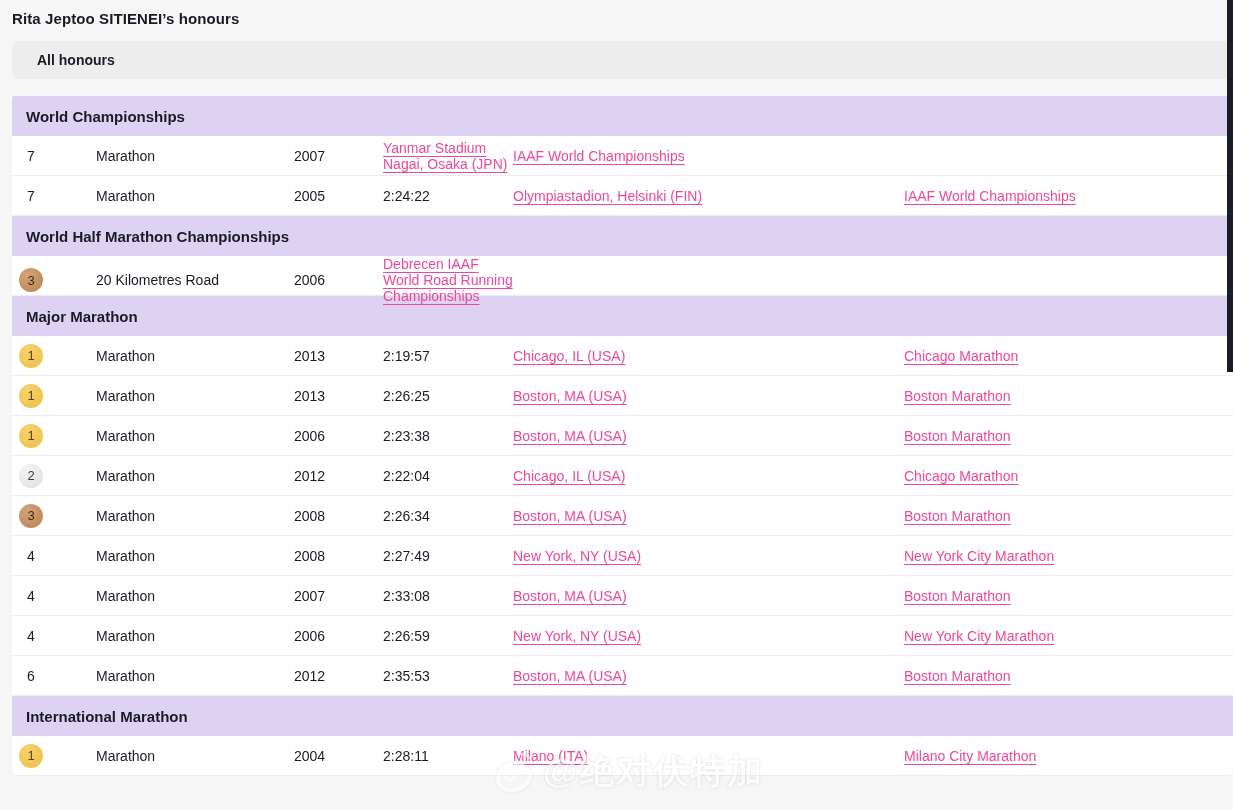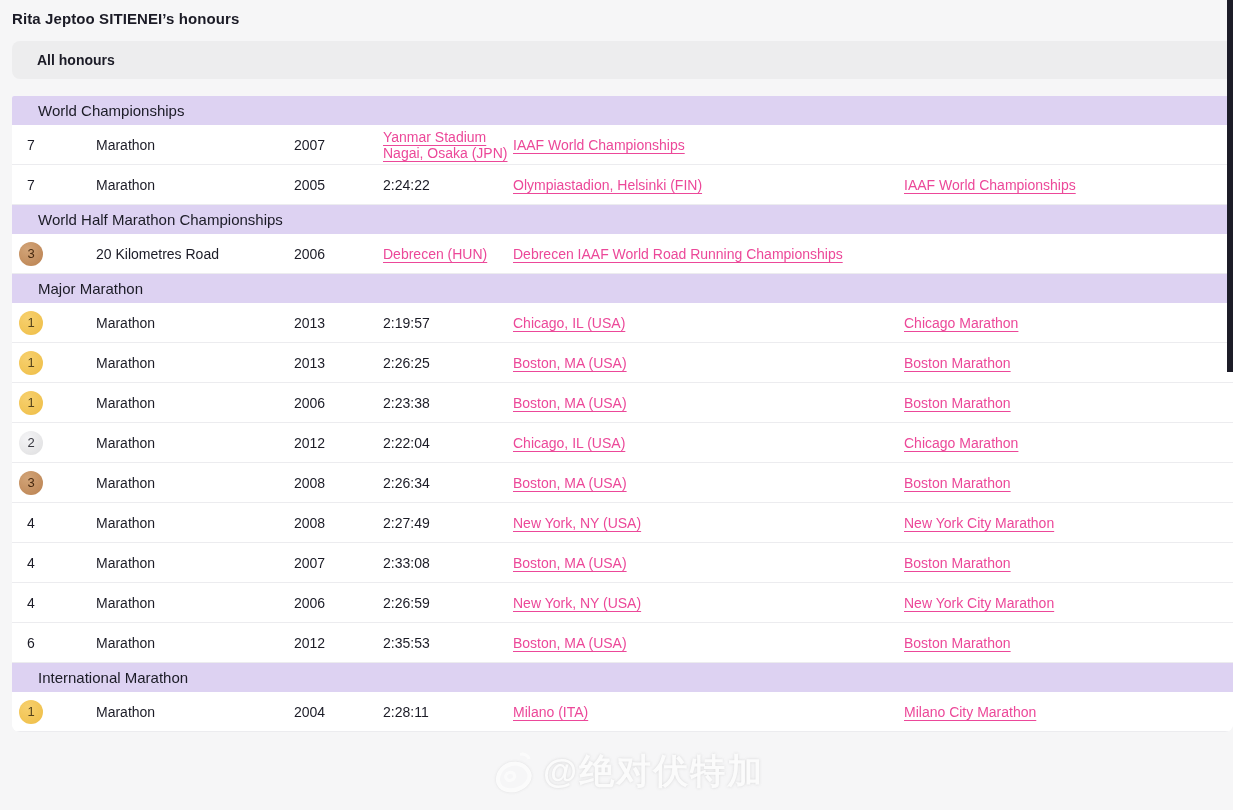--- a/index.html
+++ b/index.html
@@ -28,27 +28,27 @@
     cursor:pointer;
     font-weight:bold;
   }
   .honours-table {
     margin:17px 0 0 12px;
     background:#ffffff;
     border-radius:2px 2px 8px 8px;
     overflow:hidden;
   }
   .section-header {
-    height:29px;
+    height:40px;
     background:#ddd2f2;
     display:flex;
     align-items:center;
-    padding-left:26px;
+    padding-left:14px;
     font-size:15px;
-    font-weight:400;
+    font-weight:700;
   }
   .row {
     height:40px;
     display:grid;
     grid-template-columns:84px 198px 89px 130px 391px 1fr;
     align-items:center;
     background:#fff;
     border-bottom:1px solid #ececef;
     font-size:14px;
   }
@@ -175,23 +175,20 @@
       <div class="cell place">
         <span class="medal bronze">3</span>
       </div>
       <div class="cell">
         <span>20 Kilometres Road</span>
       </div>
       <div class="cell">
         <span>2006</span>
       </div>
       <div class="cell">
-        <a class="link">Debrecen (HUN)</a>
-      </div>
-      <div class="cell">
         <a class="link">Debrecen IAAF World Road Running Championships</a>
       </div>
     </div>
     <div class="section-header">
       <span>Major Marathon</span>
     </div>
     <div class="row">
       <div class="cell place">
         <span class="medal gold">1</span>
       </div>

